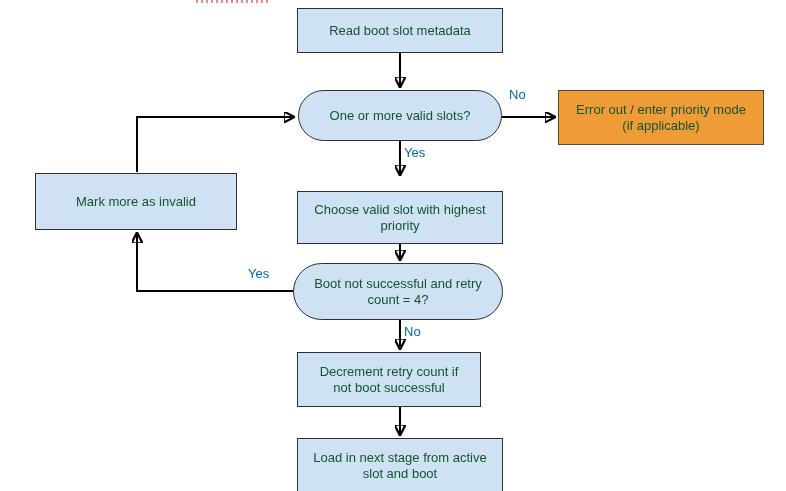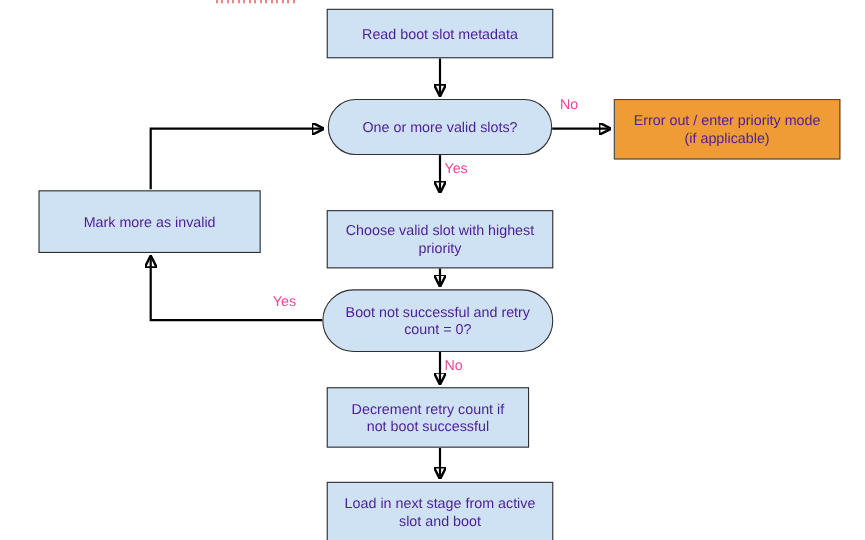--- a/index.html
+++ b/index.html
@@ -17,40 +17,40 @@
   }
   .node {
     position: absolute;
     box-sizing: border-box;
     display: flex;
     align-items: center;
     justify-content: center;
     text-align: center;
     font-size: 13px;
     line-height: 16px;
-    color: #4c1d95;
+    color: #14532d;
     padding: 4px 14px;
   }
   .process {
     background: #cfe2f3;
     border: 1.5px solid #2f2f2f;
   }
   .terminator {
     background: #cfe2f3;
     border: 1.5px solid #2f2f2f;
   }
   .error {
     background: #f09c36;
     border: 1.5px solid #4a4a4a;
   }
   .edge-label {
     position: absolute;
     font-size: 13px;
     line-height: 15px;
-    color: #ec4899;
+    color: #0369a1;
     white-space: nowrap;
   }
   #edges-svg {
     position: absolute;
     left: 0;
     top: 0;
     width: 786px;
     height: 491px;
   }
   #edges-svg path, #edges-svg line, #edges-svg polyline {
@@ -112,21 +112,21 @@
   <div class="node process" id="node-read">Read boot slot metadata</div>
 
   <div class="node terminator" id="node-dec1">One or more valid slots?</div>
 
   <div class="node error" id="node-error">Error out / enter priority mode (if applicable)</div>
 
   <div class="node process" id="node-choose">Choose valid slot with highest priority</div>
 
   <div class="node process" id="node-mark">Mark more as invalid</div>
 
-  <div class="node terminator" id="node-dec2">Boot not successful and retry count = 0?</div>
+  <div class="node terminator" id="node-dec2">Boot not successful and retry count = 4?</div>
 
   <div class="node process" id="node-decrement">Decrement retry count if not boot successful</div>
 
   <div class="node process" id="node-load">Load in next stage from active slot and boot</div>
 
   <div class="edge-label" id="label-no-error">No</div>
 
   <div class="edge-label" id="label-yes-choose">Yes</div>
 
   <div class="edge-label" id="label-yes-mark">Yes</div>

